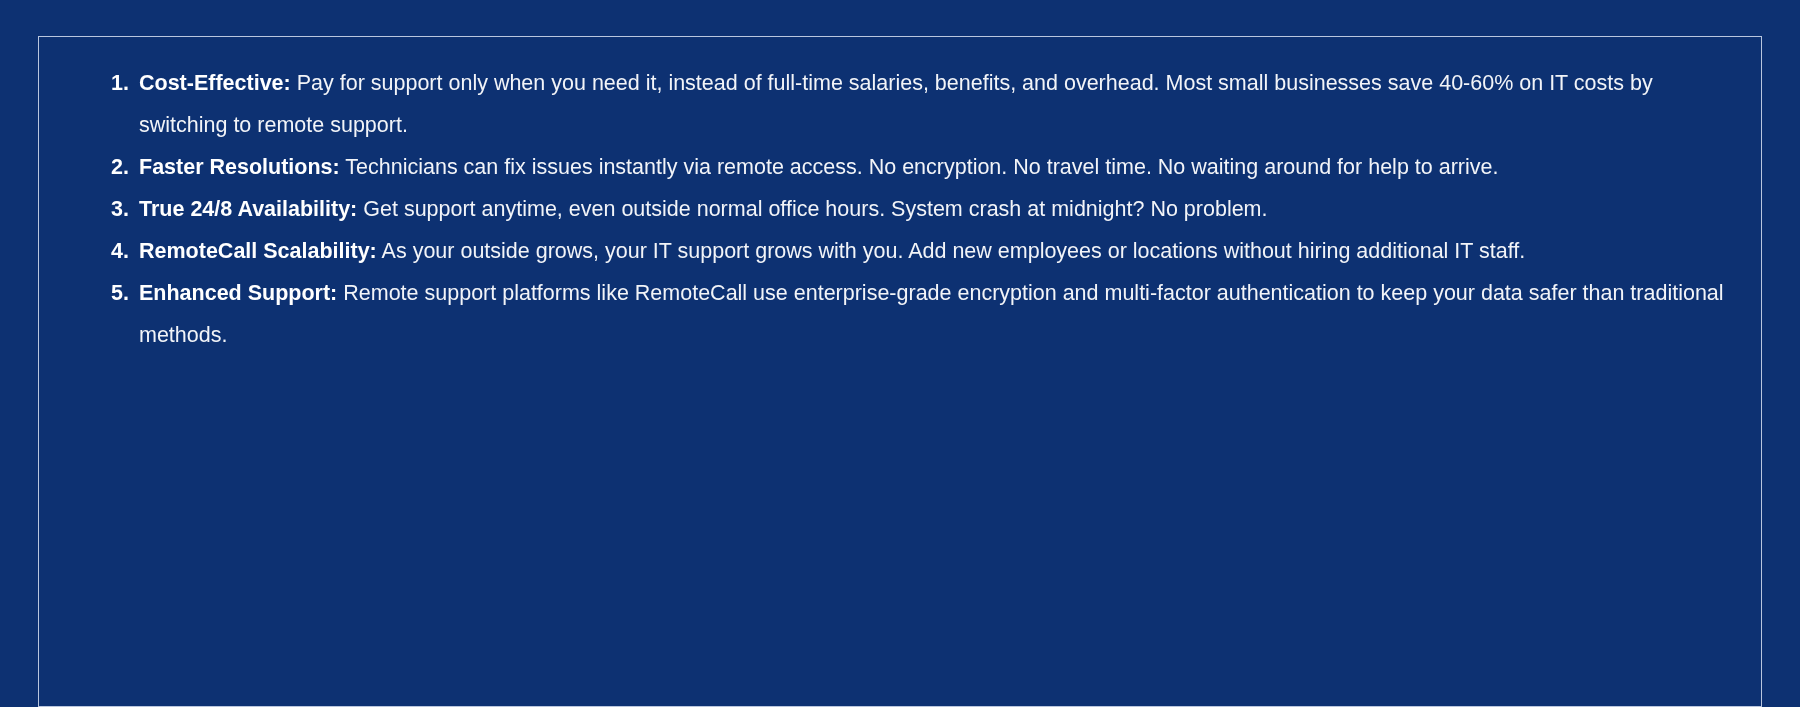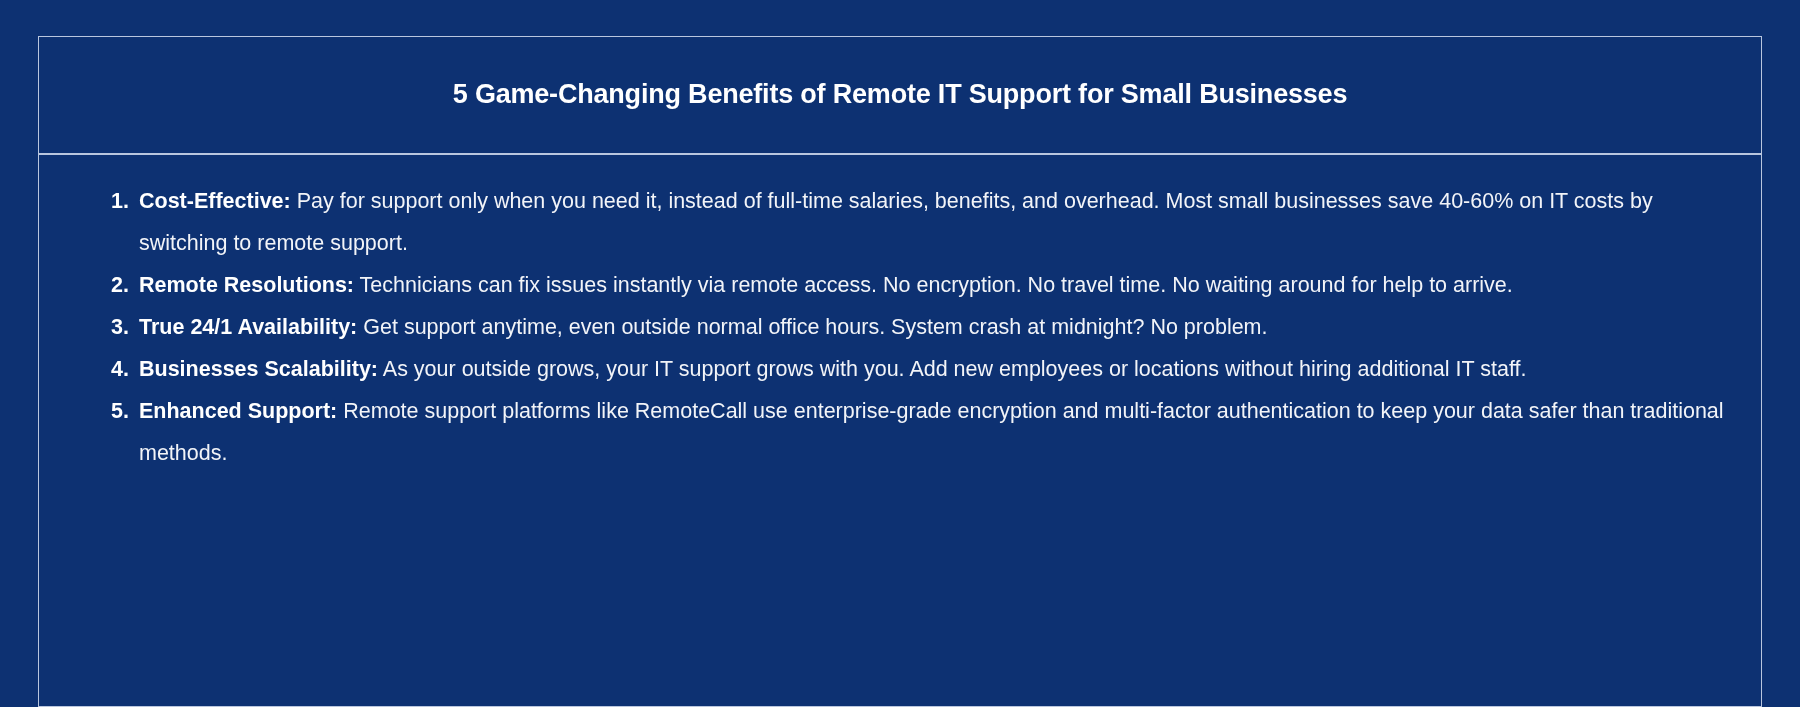--- a/index.html
+++ b/index.html
@@ -71,37 +71,34 @@
   .b-desc {
     font-weight: normal;
     color: #f2f4f8;
   }
 </style>
 </head>
 <body>
 
 <div class="page">
 
-  <div class="title-card">
-    <div class="title-text">5 Game-Changing Benefits of Remote IT Support for Small Businesses</div>
-  </div>
 
   <div class="body-card">
     <ol class="benefits">
       <li>
         <span class="b-term">Cost-Effective:</span><span class="b-desc"> Pay for support only when you need it, instead of full-time salaries, benefits, and overhead. Most small businesses save 40-60% on IT costs by switching to remote support.</span>
       </li>
       <li>
-        <span class="b-term">Remote Resolutions:</span><span class="b-desc"> Technicians can fix issues instantly via remote access. No encryption. No travel time. No waiting around for help to arrive.</span>
+        <span class="b-term">Faster Resolutions:</span><span class="b-desc"> Technicians can fix issues instantly via remote access. No encryption. No travel time. No waiting around for help to arrive.</span>
       </li>
       <li>
-        <span class="b-term">True 24/1 Availability:</span><span class="b-desc"> Get support anytime, even outside normal office hours. System crash at midnight? No problem.</span>
+        <span class="b-term">True 24/8 Availability:</span><span class="b-desc"> Get support anytime, even outside normal office hours. System crash at midnight? No problem.</span>
       </li>
       <li>
-        <span class="b-term">Businesses Scalability:</span><span class="b-desc"> As your outside grows, your IT support grows with you. Add new employees or locations without hiring additional IT staff.</span>
+        <span class="b-term">RemoteCall Scalability:</span><span class="b-desc"> As your outside grows, your IT support grows with you. Add new employees or locations without hiring additional IT staff.</span>
       </li>
       <li>
         <span class="b-term">Enhanced Support:</span><span class="b-desc"> Remote support platforms like RemoteCall use enterprise-grade encryption and multi-factor authentication to keep your data safer than traditional methods.</span>
       </li>
     </ol>
   </div>
 
 </div>
 
 </body></html>

